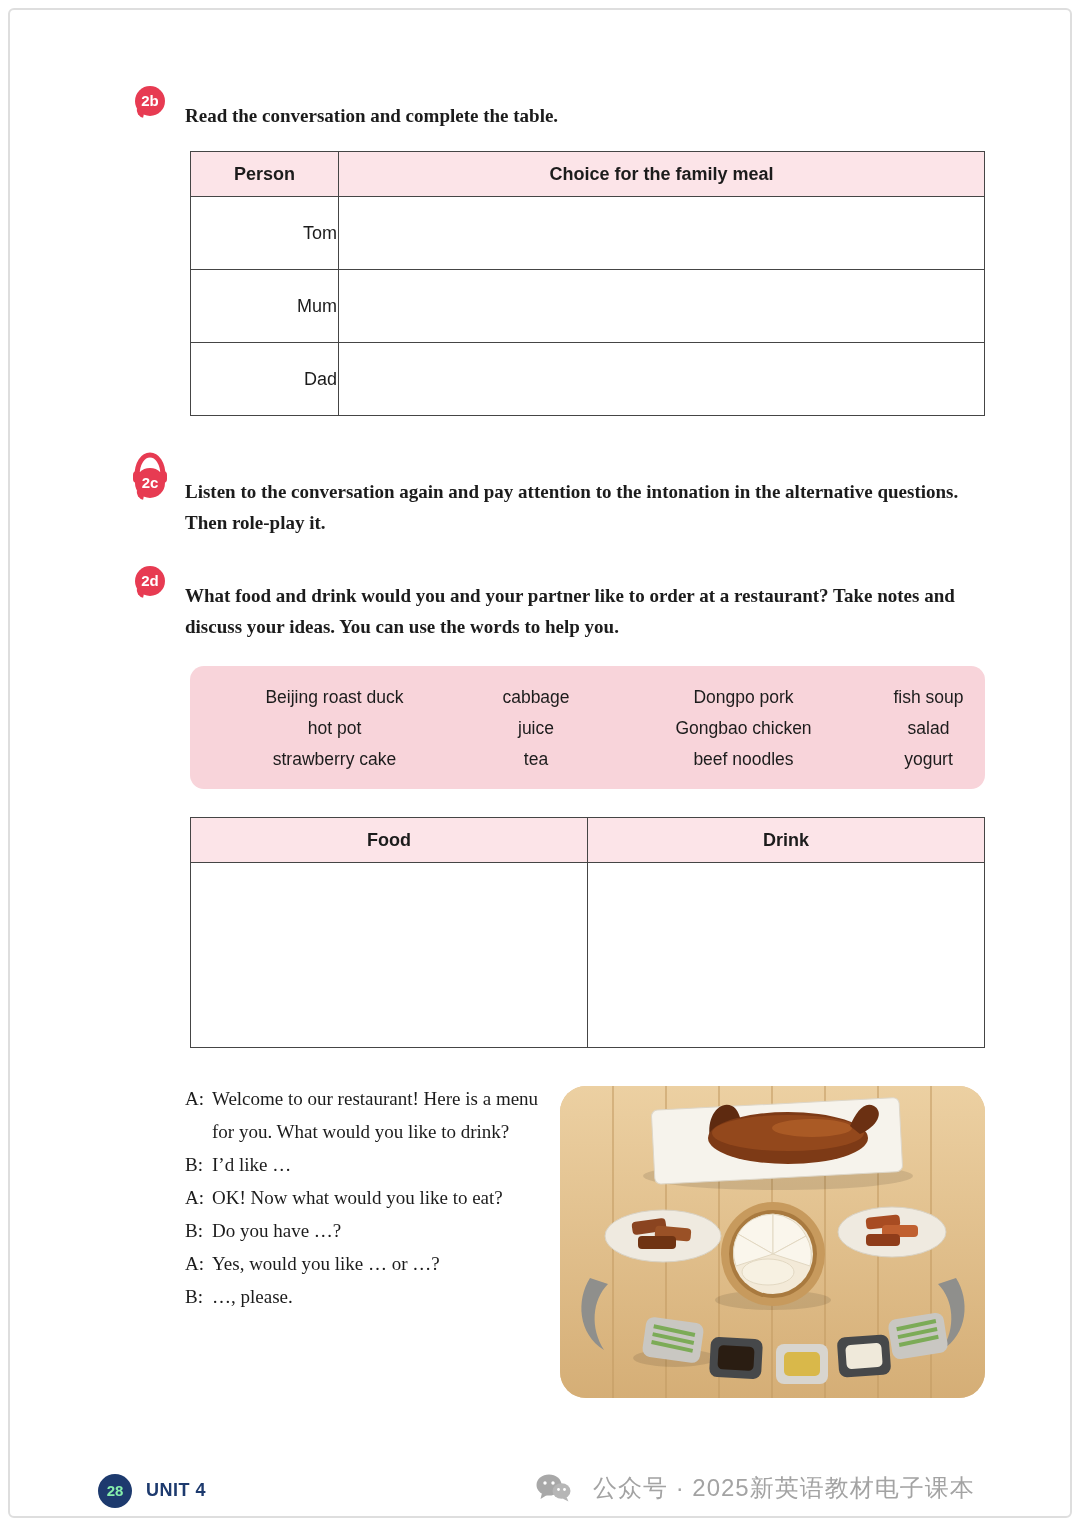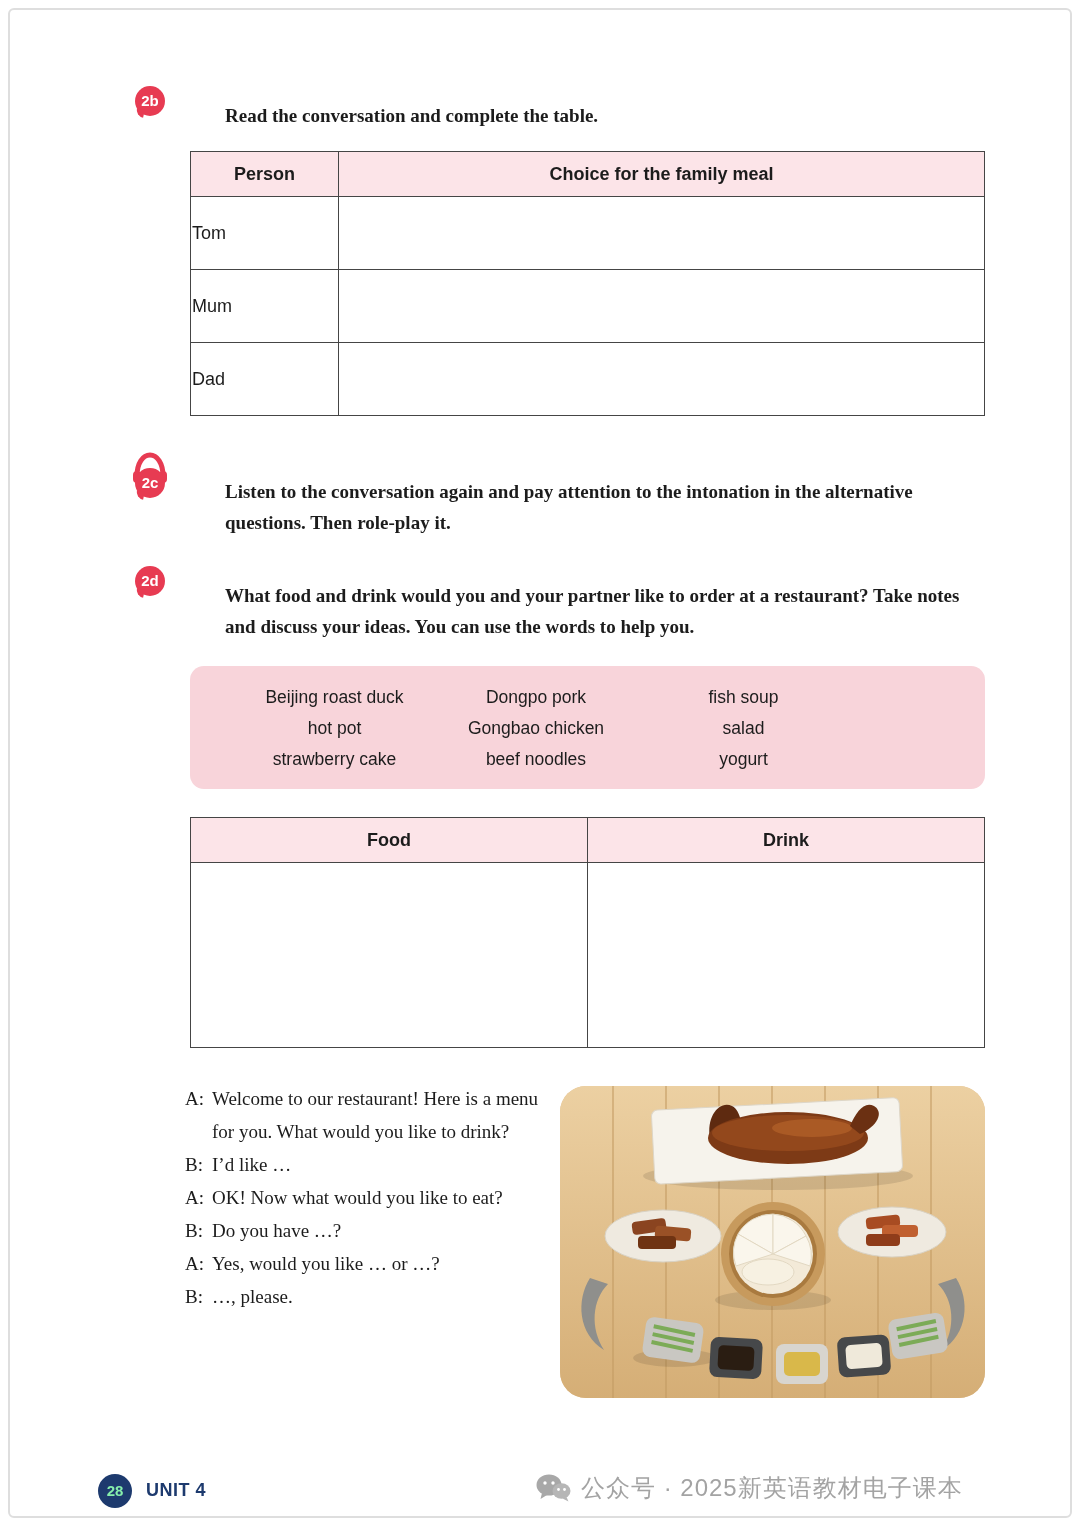--- a/index.html
+++ b/index.html
@@ -12,21 +12,21 @@
     overflow:hidden;
   }
   .frame{
     position:absolute;inset:8px;
     border:2px solid #dedede;border-radius:6px;
     pointer-events:none;
   }
   .content{position:absolute;left:135px;top:84px;width:850px;}
 
   
-  .ex-head{display:flex;align-items:flex-start;margin:0;gap:40px;}
+  .ex-head{display:flex;align-items:flex-start;margin:0;}
   .badge{
     flex:none;
     width:30px;height:30px;border-radius:50%;
     background:#e73b52;color:#fff;
     font:bold 15px/30px "Liberation Sans", sans-serif;
     text-align:center;
     position:relative;
     margin-top:2px;
   }
   .badge::after{
@@ -48,21 +48,21 @@
     width:795px;margin-left:55px;
     font-family:"Liberation Sans", sans-serif;
     font-size:18px;
   }
   table.tbl, table.tbl th, table.tbl td{border:1.4px solid #454545;}
   table.tbl th{
     background:#fce4e8;height:44px;
     font-weight:bold;text-align:center;padding:0 6px;
   }
   .person-tbl{margin-top:20px;}
-  .person-tbl td.person-cell{height:70px;text-align:left;}
+  .person-tbl td.person-cell{height:70px;text-align:right;}
   .person-tbl td.answer-cell{background:#fff;}
   .fd-tbl{margin-top:28px;}
   .fd-tbl td.answer-cell{height:182px;}
 
   
   .word-box{
     box-sizing:border-box;
     width:795px;margin:24px 0 0 55px;
     background:#f8d4da;border-radius:14px;
     padding:16px 0 14px 22px;
@@ -95,21 +95,21 @@
     background:#1d3a6e;color:#86efac;
     font:bold 15px/34px "Liberation Sans", sans-serif;text-align:center;
   }
   .unit-label{
     position:absolute;left:146px;bottom:25px;
     font:bold 18px "Liberation Sans", sans-serif;color:#1d3a6e;
     letter-spacing:.5px;
   }
   .watermark{
     position:absolute;left:535px;bottom:22px;
-    display:flex;align-items:center;gap:10px;
+    display:flex;align-items:center;gap:22px;
     color:#a3a3a3;
     font:24px "Liberation Sans", sans-serif;letter-spacing:1px;
   }
 </style>
 </head>
 <body>
 
 <div class="page">
   <div class="frame"></div>
 
@@ -166,20 +166,25 @@
       <div class="ex-head">
         <span class="badge">2d</span>
         <p class="instruction">What food and drink would you and your partner like to order at a restaurant? Take notes and discuss your ideas. You can use the words to help you.</p>
       </div>
 
       <div class="word-box">
         <div class="wcol">
           <div>Beijing roast duck</div>
           <div>hot pot</div>
           <div>strawberry cake</div>
+        </div>
+        <div class="wcol">
+          <div>cabbage</div>
+          <div>juice</div>
+          <div>tea</div>
         </div>
         <div class="wcol">
           <div>Dongpo pork</div>
           <div>Gongbao chicken</div>
           <div>beef noodles</div>
         </div>
         <div class="wcol">
           <div>fish soup</div>
           <div>salad</div>
           <div>yogurt</div>

